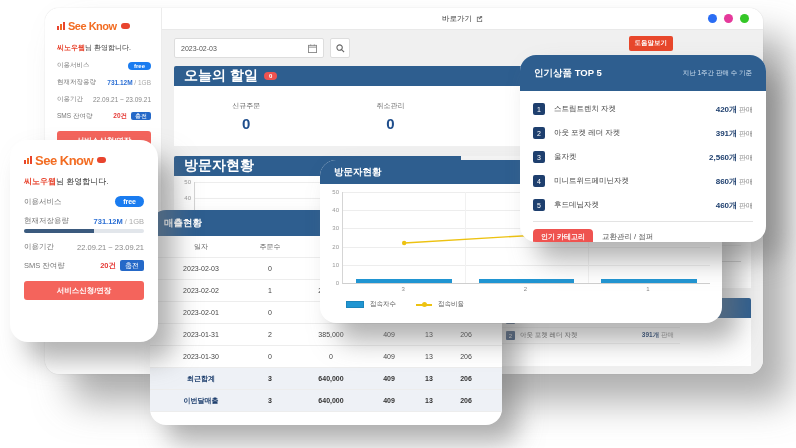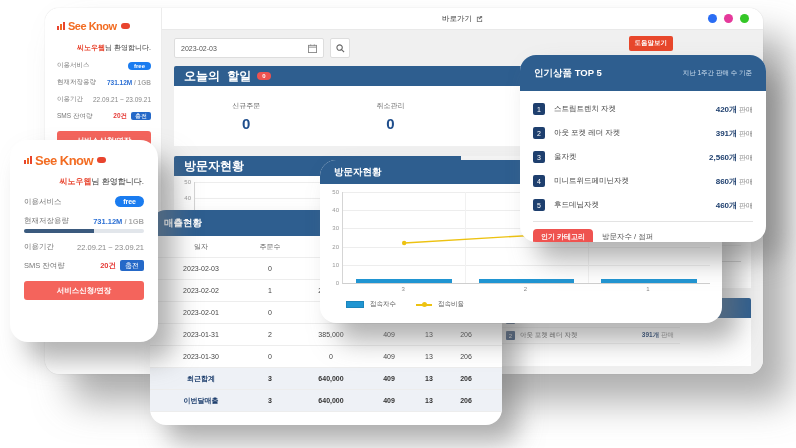--- a/index.html
+++ b/index.html
@@ -22,44 +22,44 @@
 
   .main{flex:1;background:#f0f0f0;padding:8px 12px;position:relative;min-width:0;}
 
   
   .logo-row{display:flex;align-items:center;gap:3px;height:16px;}
   .logo-bars{display:flex;align-items:flex-end;gap:1px;}
   .logo-bars i{display:block;width:2px;background:#e8442e;}
   .logo-bars i:nth-child(1){height:4px;}.logo-bars i:nth-child(2){height:6px;background:#f26c22;}.logo-bars i:nth-child(3){height:8px;}
   .logo-text{font-weight:bold;color:#f26c22;font-size:11px;letter-spacing:-0.5px;}
   .logo-badge{width:9px;height:6px;background:#e8442e;border-radius:3px;margin-left:1px;}
-  .welcome{margin-top:9px;font-size:7px;color:#333;text-align:right;}
+  .welcome{margin-top:9px;font-size:7px;color:#333;}
   .welcome b{color:#e8442e;font-weight:bold;}
   .svc-row{display:flex;justify-content:space-between;align-items:center;margin-top:8px;font-size:6.5px;color:#777;}
   .svc-val{color:#888;}
   .blue-bold{color:#2b6fd4;font-weight:bold;}
-  .gray-sub{color:#aaa;font-weight:bold;}
+  .gray-sub{color:#aaa;font-weight:normal;}
   .pill-free{background:#1a7cf0;color:#fff;border-radius:8px;padding:1px 6px;font-size:6px;font-weight:bold;}
   .red-bold{color:#e53935;font-weight:bold;}
   .btn-charge{background:#2569c8;color:#fff;border-radius:2px;padding:1px 4px;font-size:6px;margin-left:4px;}
   .btn-red{margin-top:10px;background:#f4645c;color:#fff;border-radius:3px;height:19px;display:flex;align-items:center;justify-content:center;font-size:7.5px;font-weight:bold;}
   .btn-navy{margin-top:6px;background:#2e5e8f;color:#fff;border-radius:3px;height:19px;display:flex;align-items:center;justify-content:center;font-size:7.5px;font-weight:bold;}
   .progress{height:4px;background:#e2e6eb;border-radius:2px;margin-top:3px;overflow:hidden;}
   .progress i{display:block;height:100%;width:58%;background:#3b5a7e;}
 
   
   .toolrow{height:20px;display:flex;align-items:center;position:relative;margin-bottom:8px;}
   .date-input{width:150px;height:20px;background:#fff;border:1px solid #ddd;border-radius:2px;display:flex;align-items:center;padding:0 6px;font-size:7px;color:#555;}
   .date-input .cal{margin-left:auto;}
   .btn-search{width:20px;height:20px;background:#fff;border:1px solid #ddd;border-radius:2px;margin-left:6px;display:flex;align-items:center;justify-content:center;}
   .btn-help{position:absolute;right:78px;top:-2px;background:#e8472b;color:#fff;font-size:6.5px;padding:3px 6px;border-radius:2px;font-weight:bold;}
 
   
   .sec-head{height:20px;background:#2e5e8f;display:flex;align-items:center;padding:0 10px;border-radius:2px 2px 0 0;}
-  .sec-title{color:#fff;font-weight:bold;font-size:12px;font-family:Liberation Mono, monospace;}
+  .sec-title{color:#fff;font-weight:bold;font-size:14px;}
   .badge-red{background:#ef5350;color:#fff;font-size:6px;border-radius:8px;padding:1px 5px;margin-left:6px;font-weight:bold;}
   .sec-head .tabarea{margin-left:auto;background:#f7f7f7;height:20px;width:280px;display:flex;align-items:center;padding:0 8px;font-size:7px;color:#555;}
   .todo-body{background:#fff;height:60px;display:flex;margin-bottom:10px;}
   .todo-item{flex:1;display:flex;flex-direction:column;align-items:center;justify-content:center;gap:4px;}
   .todo-label{font-size:7px;color:#666;}
   .todo-num{font-size:15px;font-weight:bold;color:#1f4e8c;}
   .visitors-body{background:#fff;height:112px;padding:6px 10px 0 6px;margin-bottom:10px;}
   .orders-body{background:#fff;height:48px;padding:8px 12px;font-size:7px;color:#666;}
 
   .bg-popular{position:absolute;left:338px;top:282px;width:180px;background:#fff;z-index:2;}
@@ -482,17 +482,17 @@
           <span class="top5-val"><b>860개</b><span> 판매</span></span>
         </div>
         <div class="top5-row">
           <span class="rank-badge">5</span>
           <span class="top5-name">후드데님자켓</span>
           <span class="top5-val"><b>460개</b><span> 판매</span></span>
         </div>
       </div>
     <div class="top5-foot">
       <span class="pill-cat">인기 카테고리</span>
-      <span class="cat-val">방문자수 / 점퍼</span>
+      <span class="cat-val">교환관리 / 점퍼</span>
     </div>
   </div>
 
 </div>
 
 </body></html>

